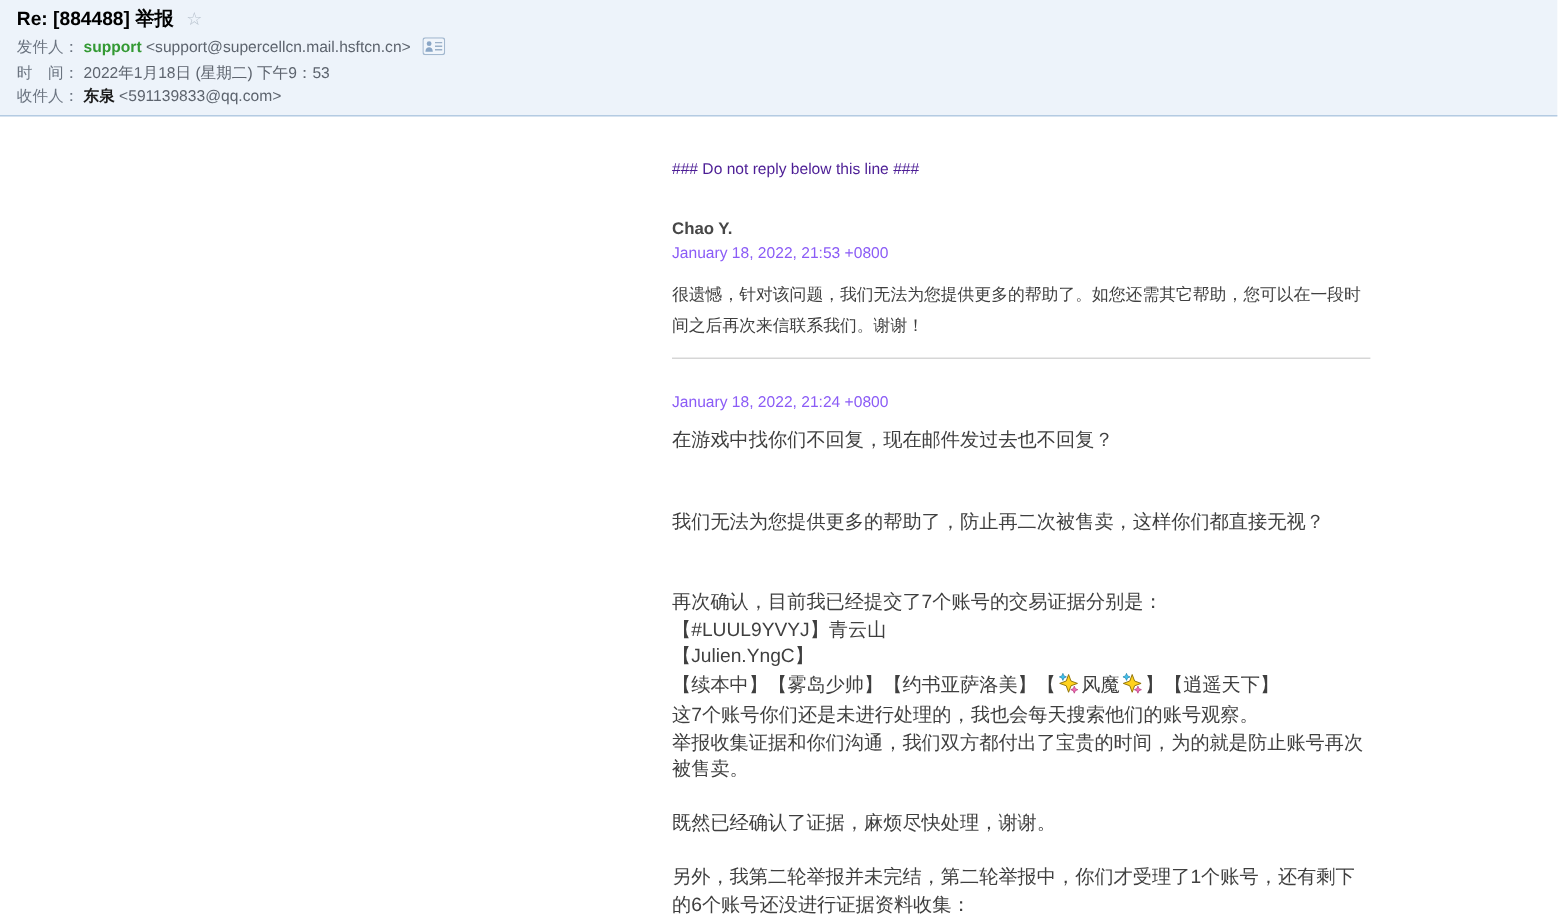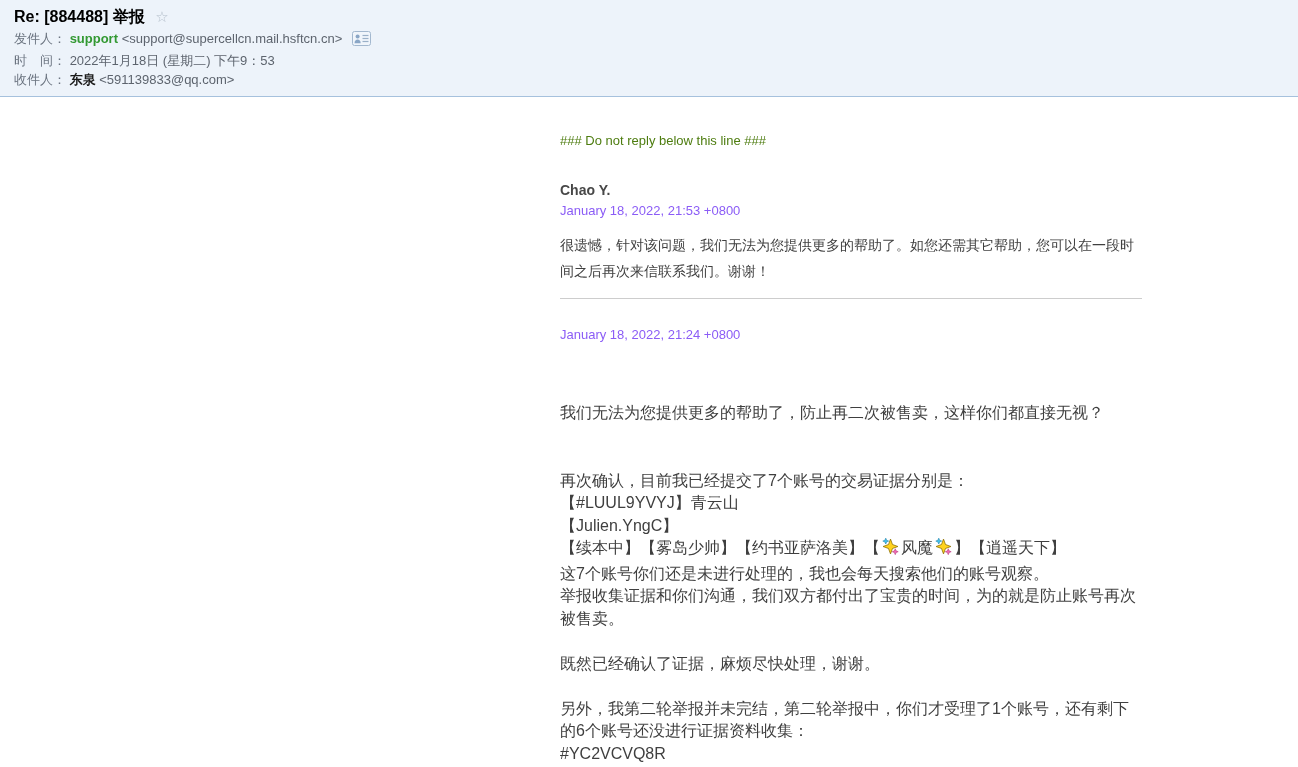--- a/index.html
+++ b/index.html
@@ -21,21 +21,21 @@
   .star { color: #b6c0cc; font-size: 15px; margin-left: 6px; cursor: pointer; }
   .meta-row { font-size: 13px; line-height: 19px; white-space: nowrap; }
   .label { color: #6b7480; }
   .sender-name { color: #339933; font-weight: bold; cursor: pointer; }
   .addr { color: #5d646e; }
   .to-name { color: #1a1a1a; font-weight: bold; }
   .card-icon { display: inline-block; vertical-align: -3px; margin-left: 6px; cursor: pointer; }
 
   
   .content { margin: 36px 0 0 560px; width: 582px; color: #3f3f3f; }
-  .noreply { font-size: 13px; color: #4d7c0f; line-height: 16px; }
+  .noreply { font-size: 13px; color: #4c1d95; line-height: 16px; }
   .author { margin-top: 33px; font-size: 14px; font-weight: bold; color: #474747; line-height: 17px; }
   .date { margin-top: 4px; font-size: 13px; color: #8b5cf6; line-height: 16px; }
   .para { margin-top: 13px; font-size: 14px; line-height: 26px; }
   hr.divider { border: 0; border-top: 1px solid #cdcdcd; margin: 14px 0 0 0; }
   .date2 { margin-top: 28px; }
   .msg-lines { margin-top: 14px; font-size: 16px; }
   .tline { line-height: 22.5px; min-height: 22.5px; }
   .sparkle { display: inline-block; vertical-align: -3px; margin: 0 1px; }
 </style>
 </head>
@@ -78,20 +78,21 @@
     <div class="noreply">### Do not reply below this line ###</div>
 
     <div class="author">Chao Y.</div>
     <div class="date">January 18, 2022, 21:53 +0800</div>
     <div class="para">很遗憾，针对该问题，我们无法为您提供更多的帮助了。如您还需其它帮助，您可以在一段时间之后再次来信联系我们。谢谢！</div>
 
     <hr class="divider">
 
     <div class="date date2">January 18, 2022, 21:24 +0800</div>
     <div class="msg-lines">
+        <div class="tline">在游戏中找你们不回复，现在邮件发过去也不回复？</div>
         <div class="tline">&nbsp;</div>
         <div class="tline">&nbsp;</div>
         <div class="tline">我们无法为您提供更多的帮助了，防止再二次被售卖，这样你们都直接无视？</div>
         <div class="tline">&nbsp;</div>
         <div class="tline">&nbsp;</div>
         <div class="tline">再次确认，目前我已经提交了7个账号的交易证据分别是：</div>
         <div class="tline">【#LUUL9YVYJ】青云山</div>
         <div class="tline">【Julien.YngC】</div>
         <div class="tline">【续本中】【雾岛少帅】【约书亚萨洛美】【<span class="sparkle"><svg width="19" height="19" viewBox="0 0 20 20">
               <path d="M10 2.2 L12.1 7.9 L17.8 10 L12.1 12.1 L10 17.8 L7.9 12.1 L2.2 10 L7.9 7.9 Z" fill="#ffd21e" stroke="#8a6d00" stroke-width="0.8"></path>

